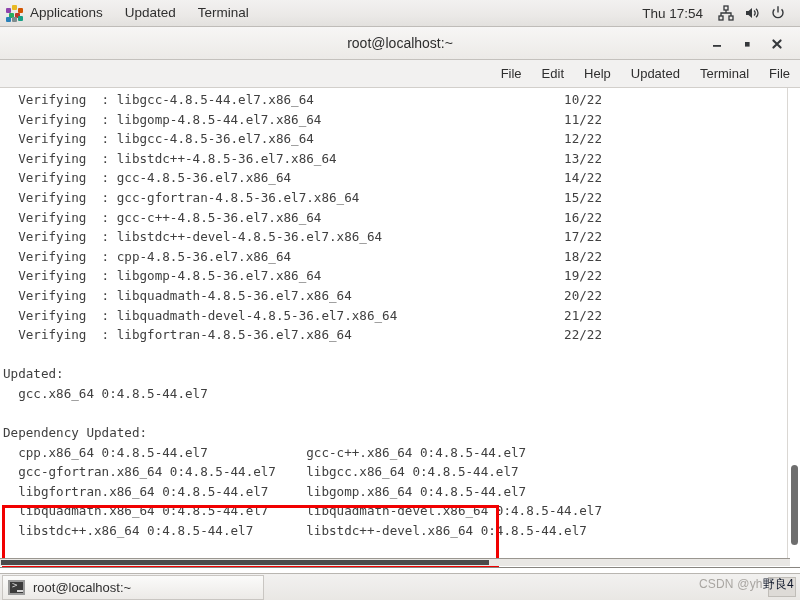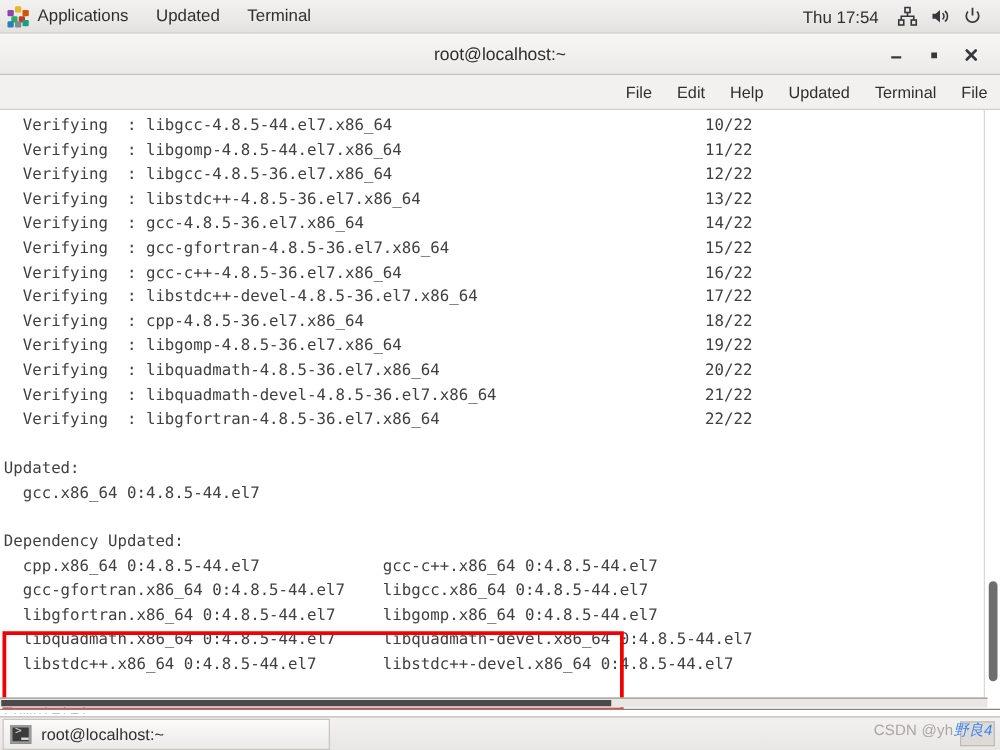--- a/index.html
+++ b/index.html
@@ -178,21 +178,21 @@
     border: 1px solid #c0bdb8;
   }
   #watermark {
     position: absolute;
     right: 6px; top: 576px;
     font-size: 12px;
     color: #a9a6a2;
     letter-spacing: 0.2px;
     white-space: nowrap;
   }
-  #watermark .cjk { color: #3b82f6; font-style: italic; }
+  #watermark .cjk { color: #0f172a; }
 </style>
 </head>
 <body>
 
 <div id="top-panel">
   <div class="panel-item" id="apps-menu">
     <span class="apps-glyph">
       <i></i>
         <i></i>
         <i></i>

